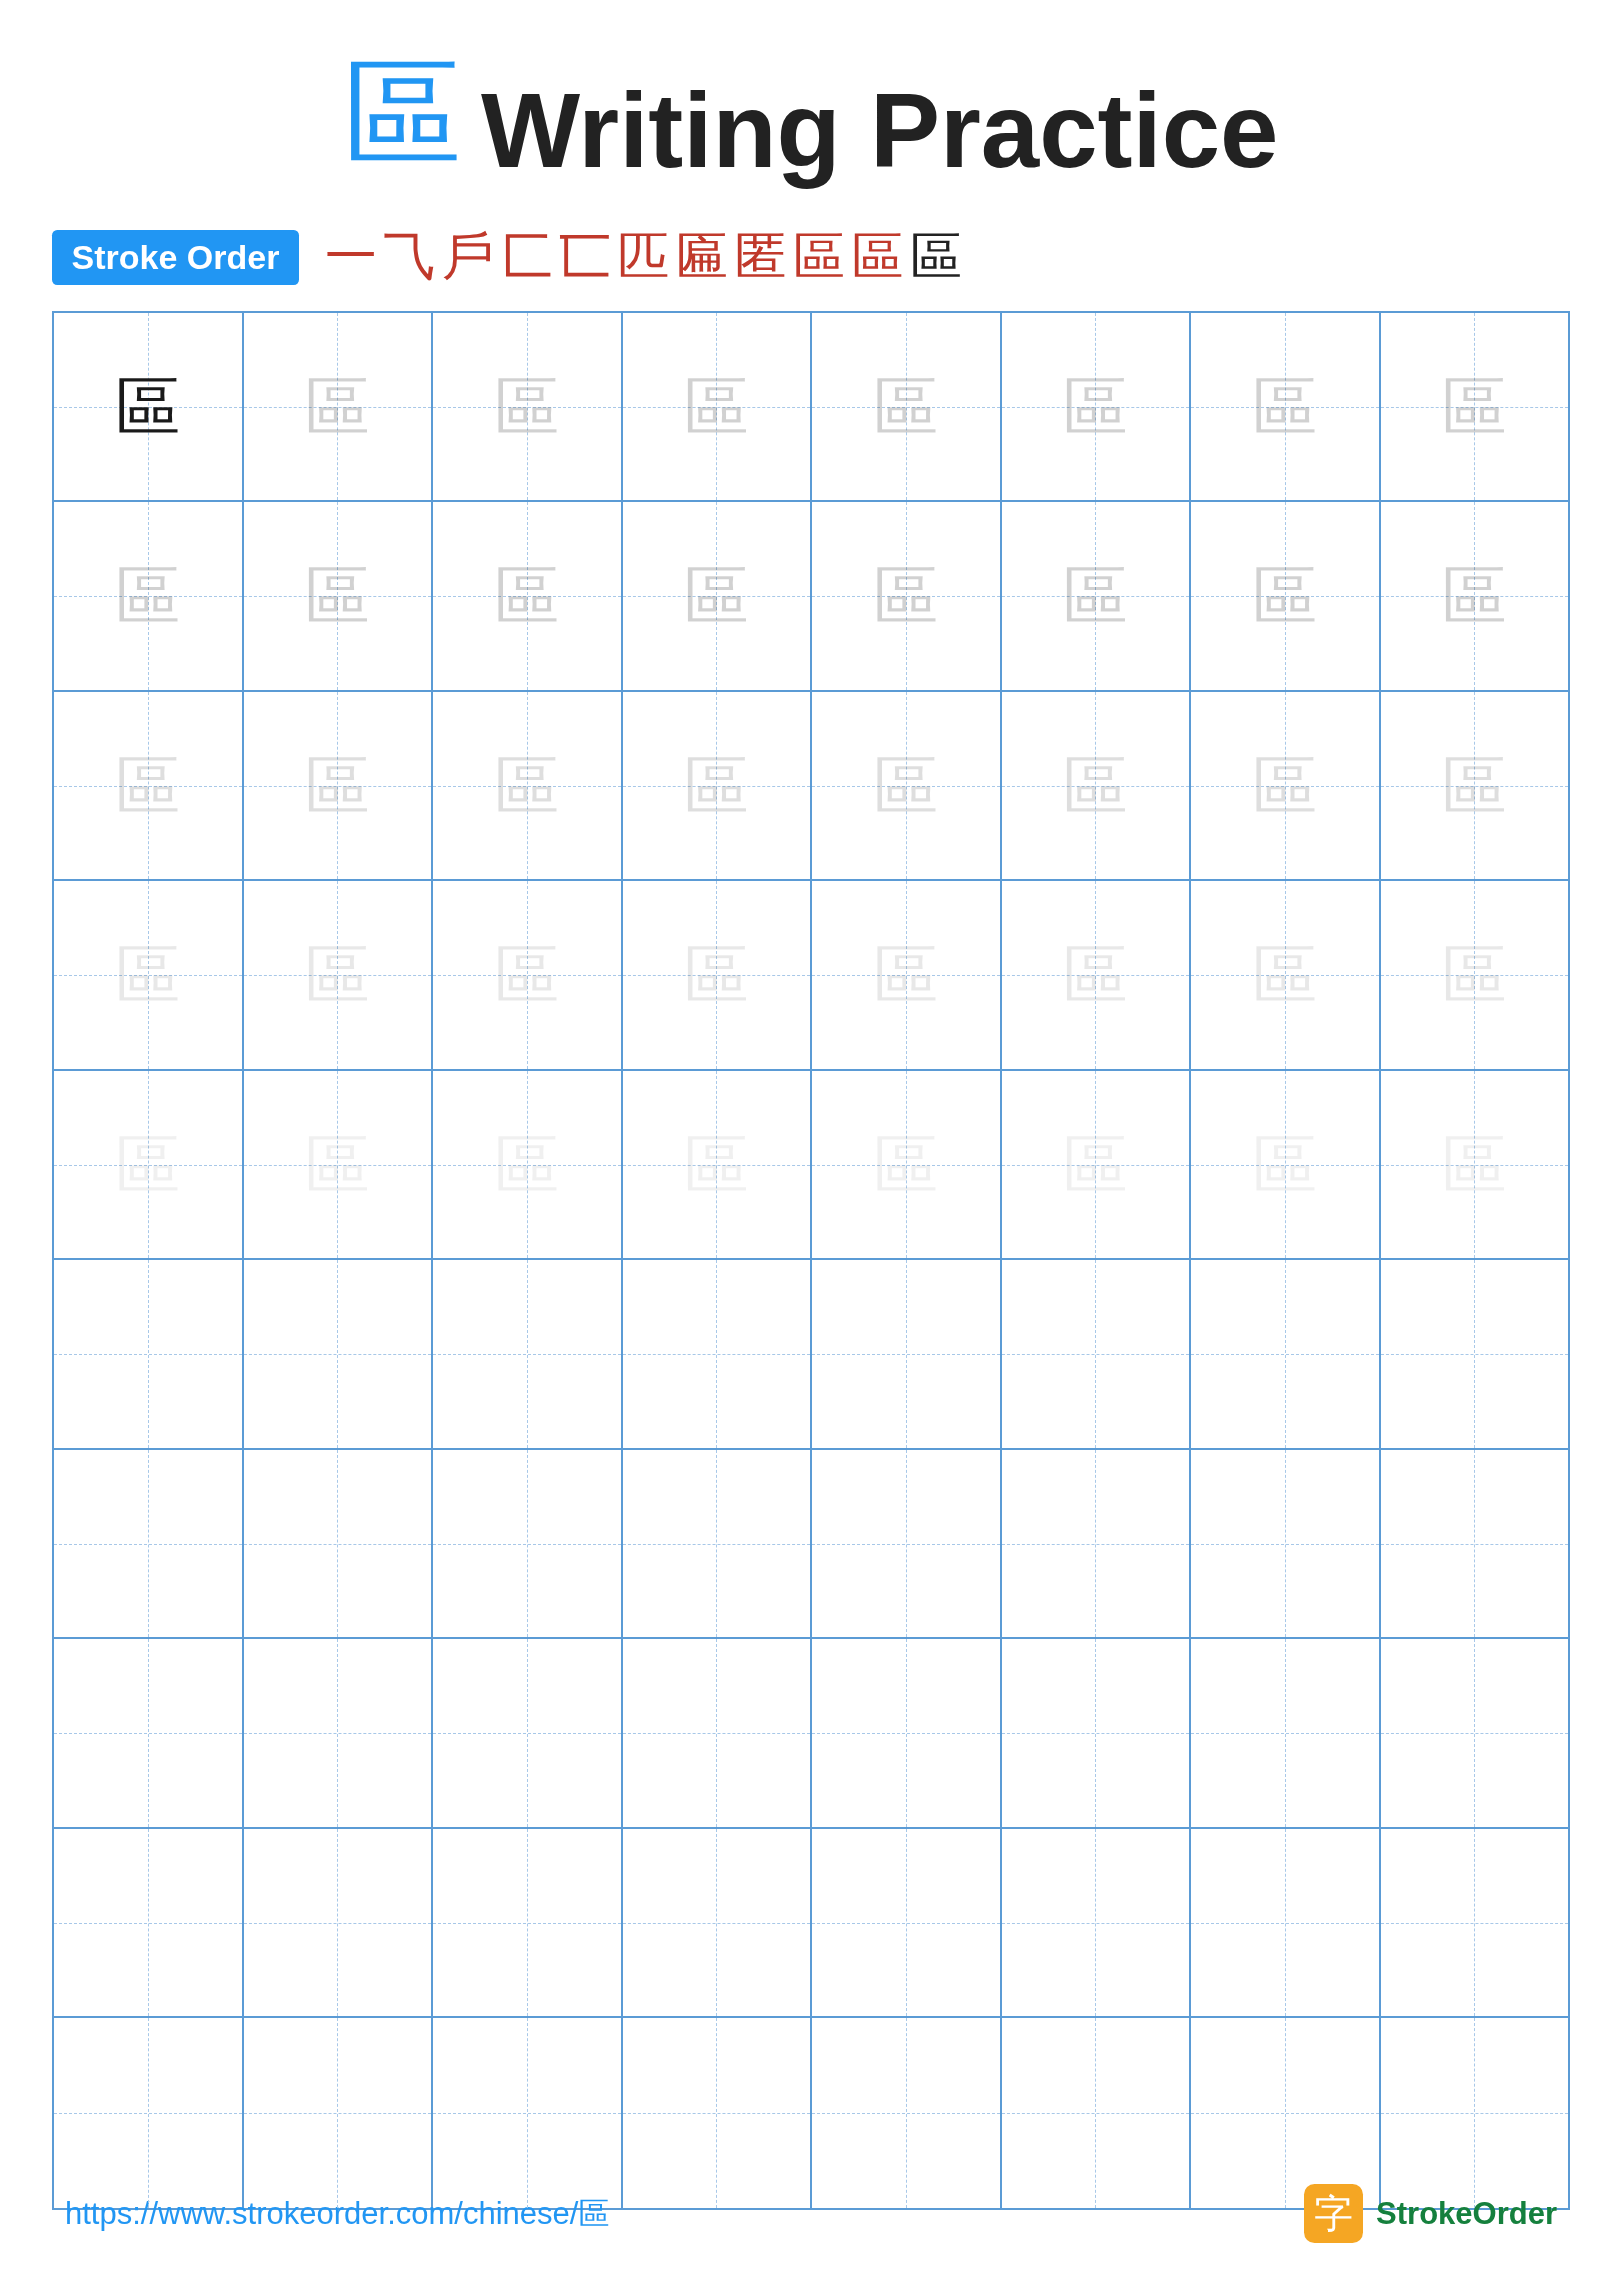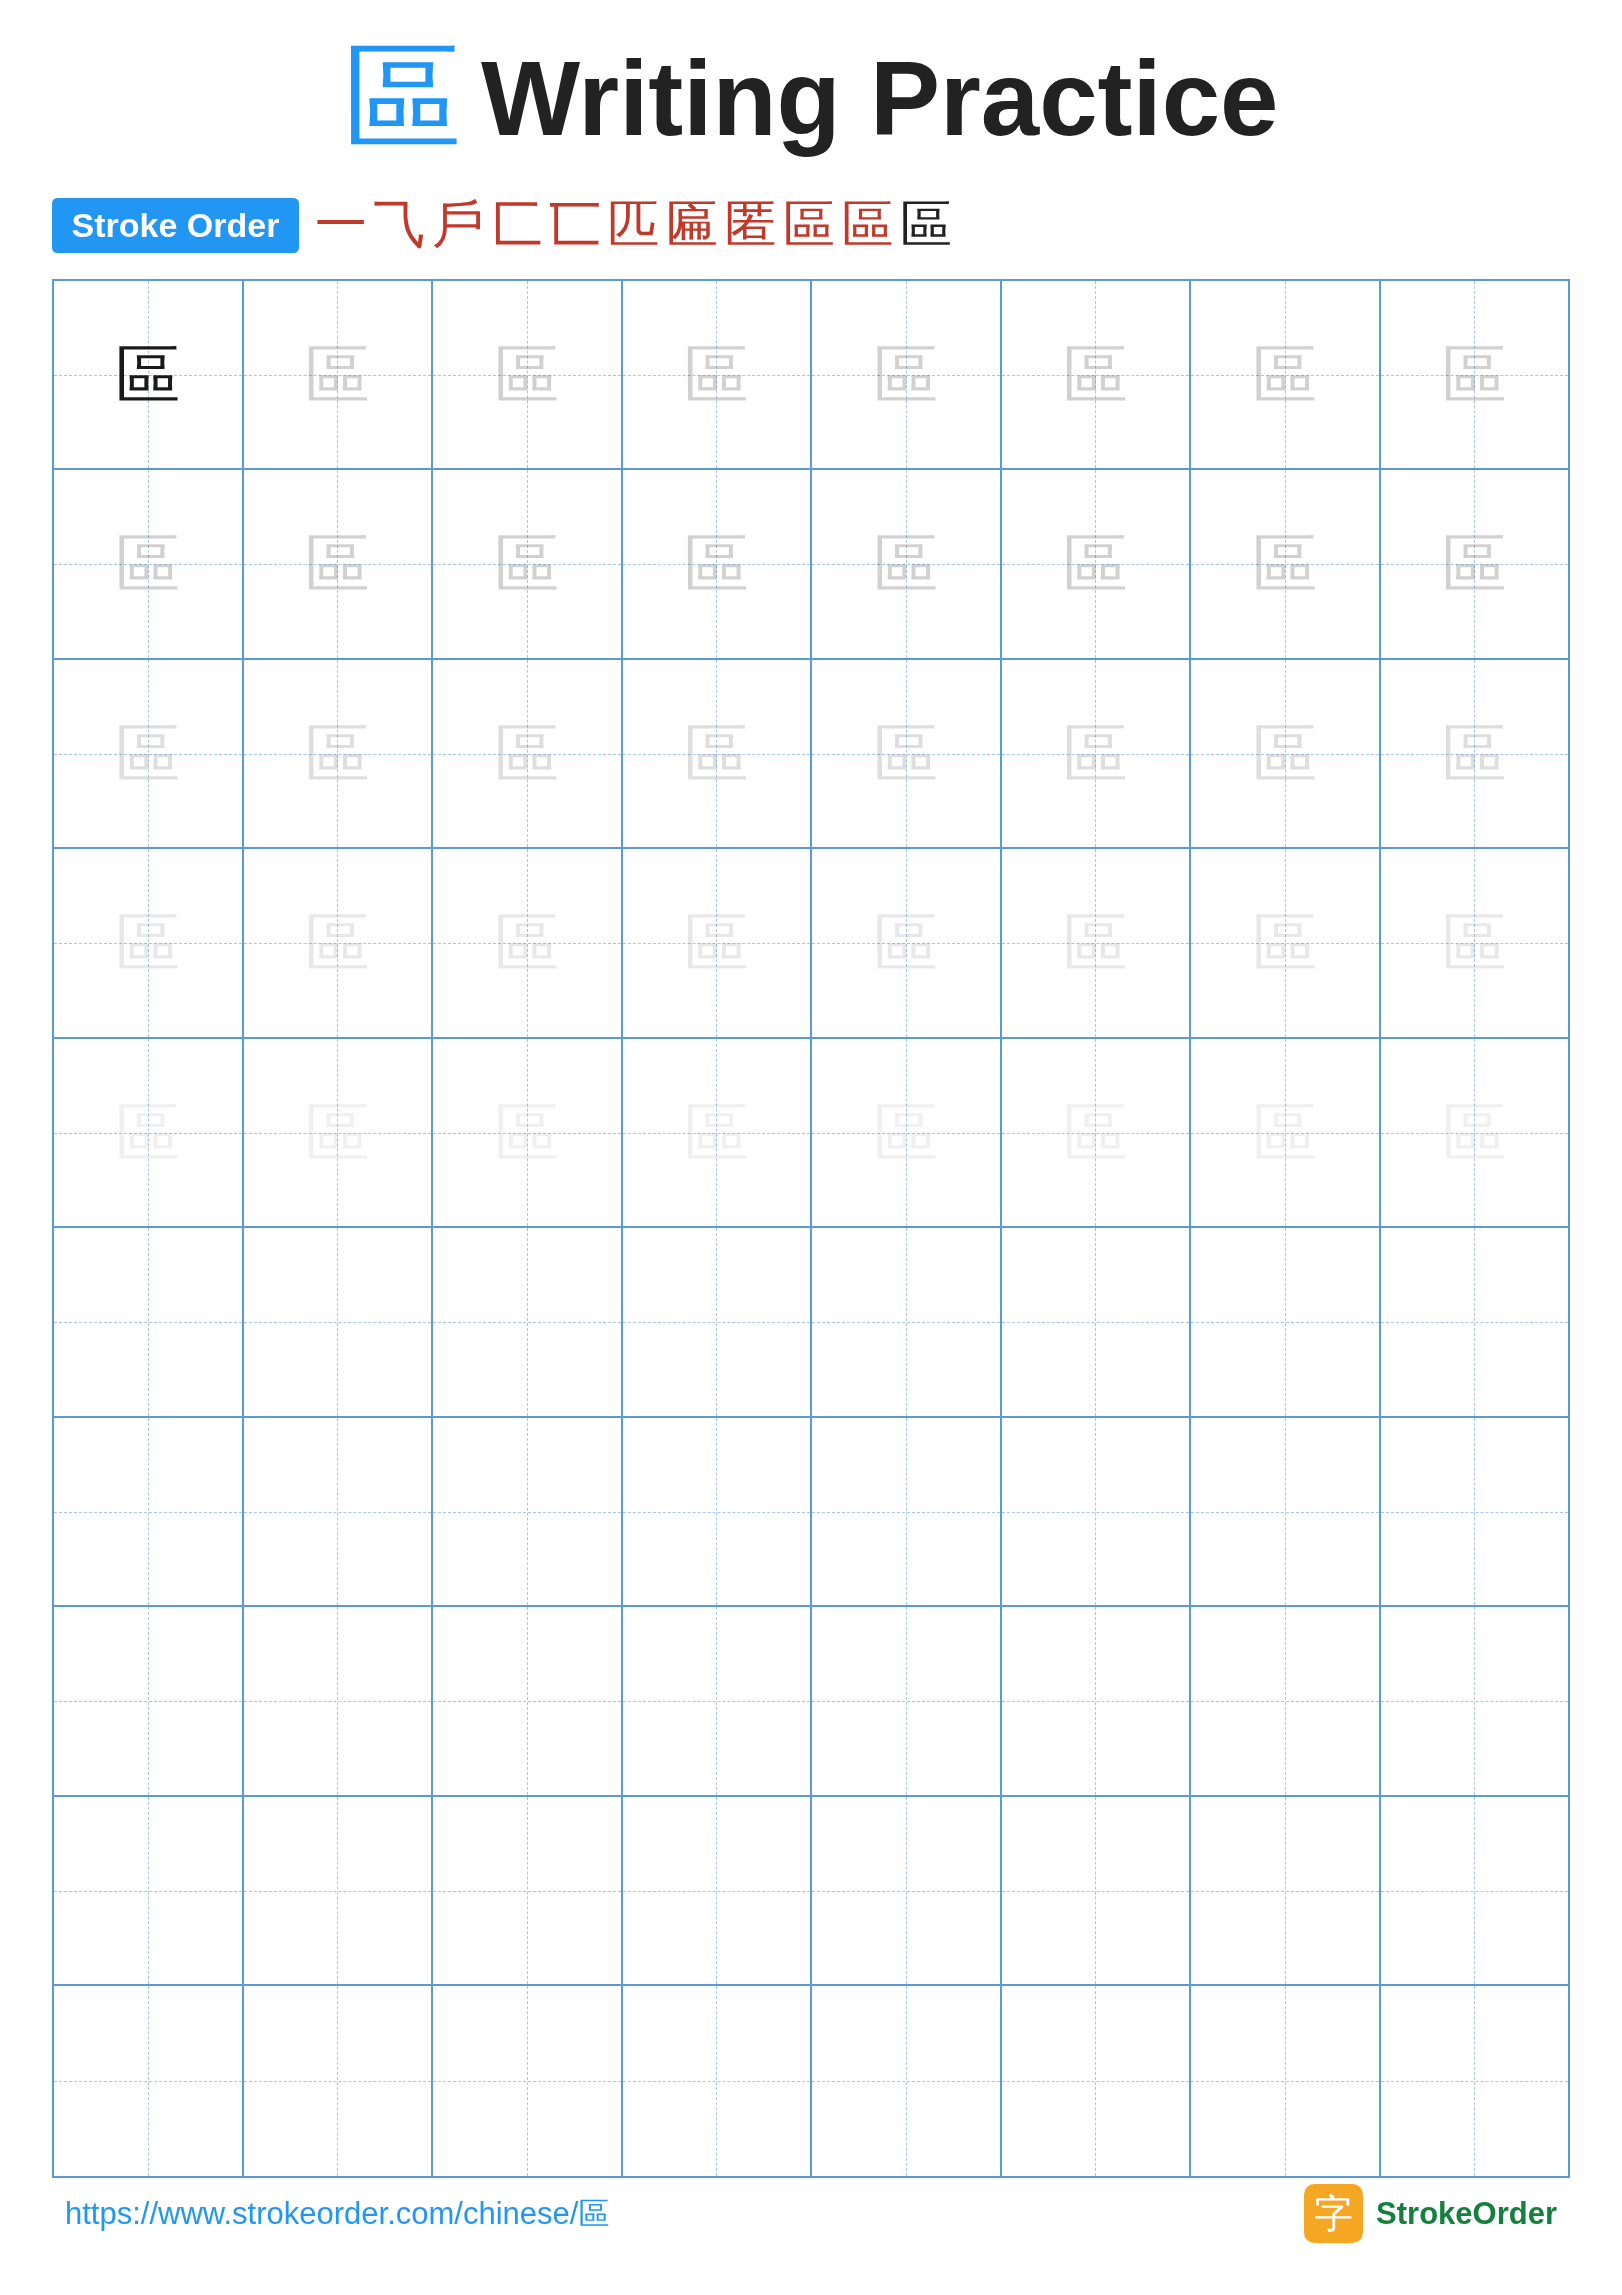--- a/index.html
+++ b/index.html
@@ -33,39 +33,40 @@
       color: #2196F3;
       font-family: serif;
       line-height: 1;
     }
 
     .title-text {
       font-size: 105px;
       font-weight: bold;
       color: #222;
       font-family: Arial, sans-serif;
+      margin-top: 32px;
     }
 
     .stroke-order-row {
       display: flex;
       align-items: center;
       width: 100%;
       margin-bottom: 26px;
       gap: 0;
     }
 
     .stroke-order-badge {
       background: #2196F3;
       color: white;
       font-size: 34px;
       font-weight: bold;
       padding: 7.9px 19.6px;
       border-radius: 5.2px;
       white-space: nowrap;
-      margin-right: 16px;
+      margin-right: 26px;
     }
 
     .stroke-sequence {
       display: flex;
       align-items: center;
       gap: 6.5px;
       flex-wrap: nowrap;
     }
 
     .stroke-step {

